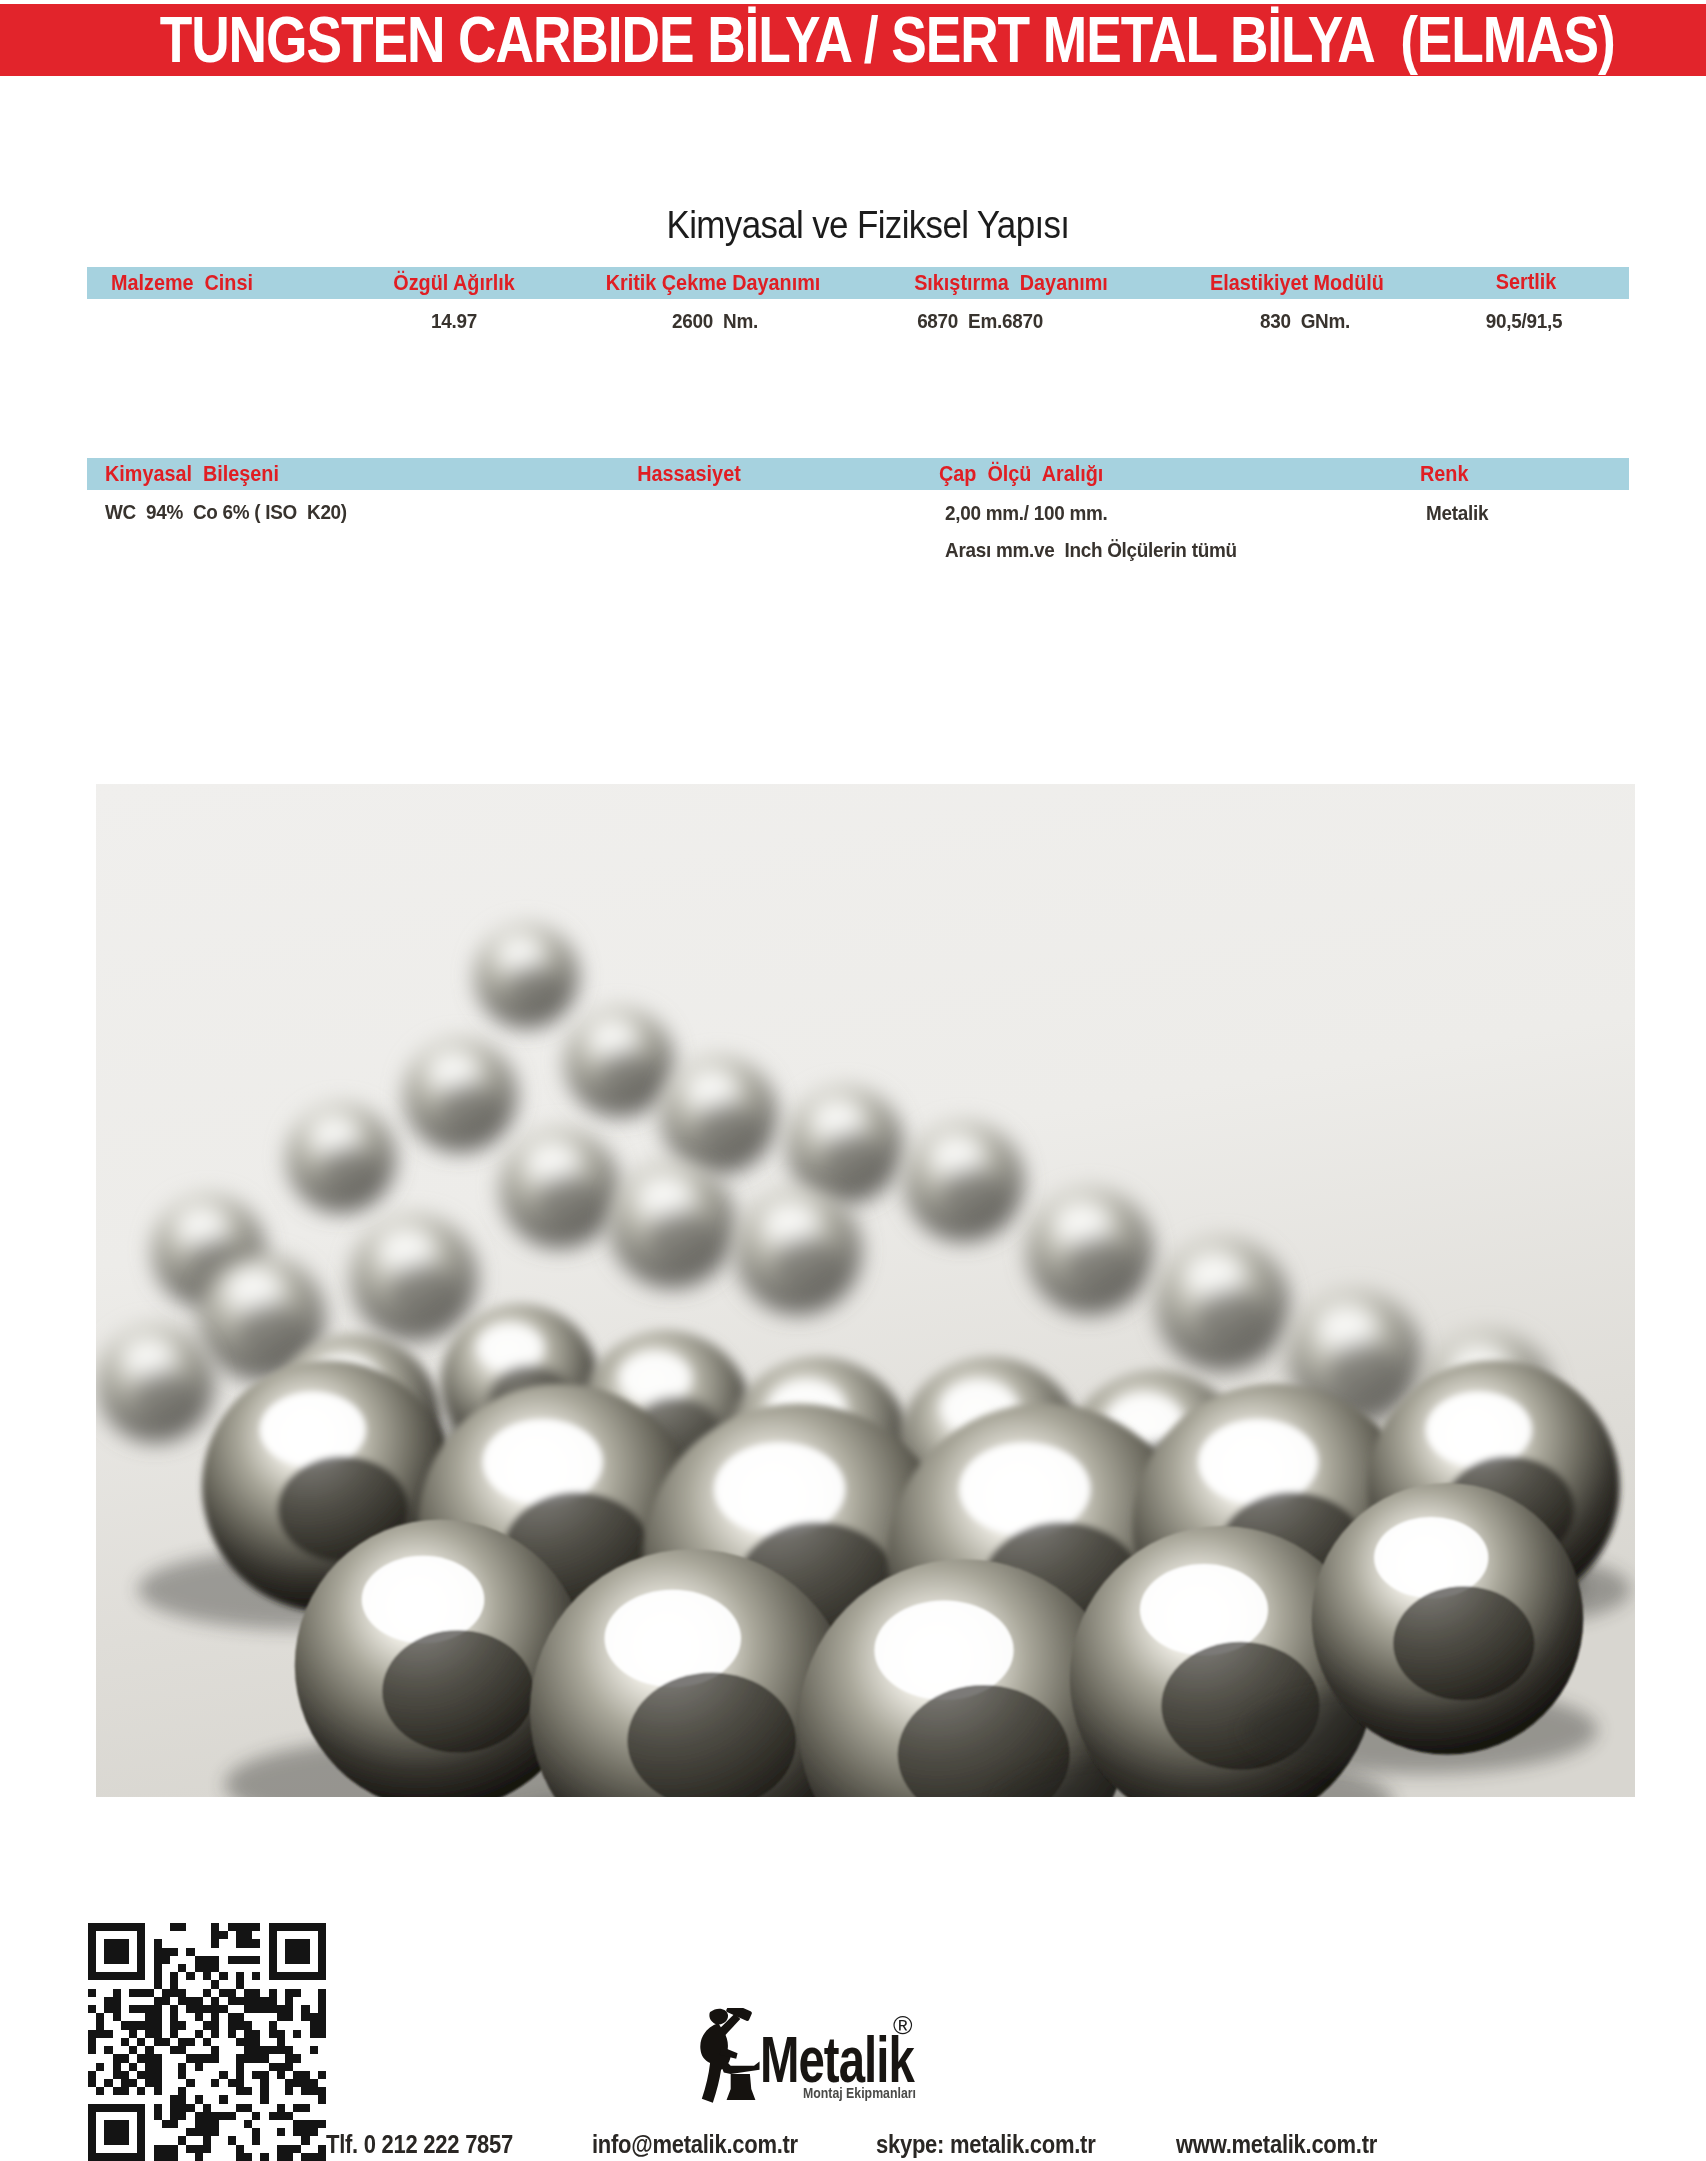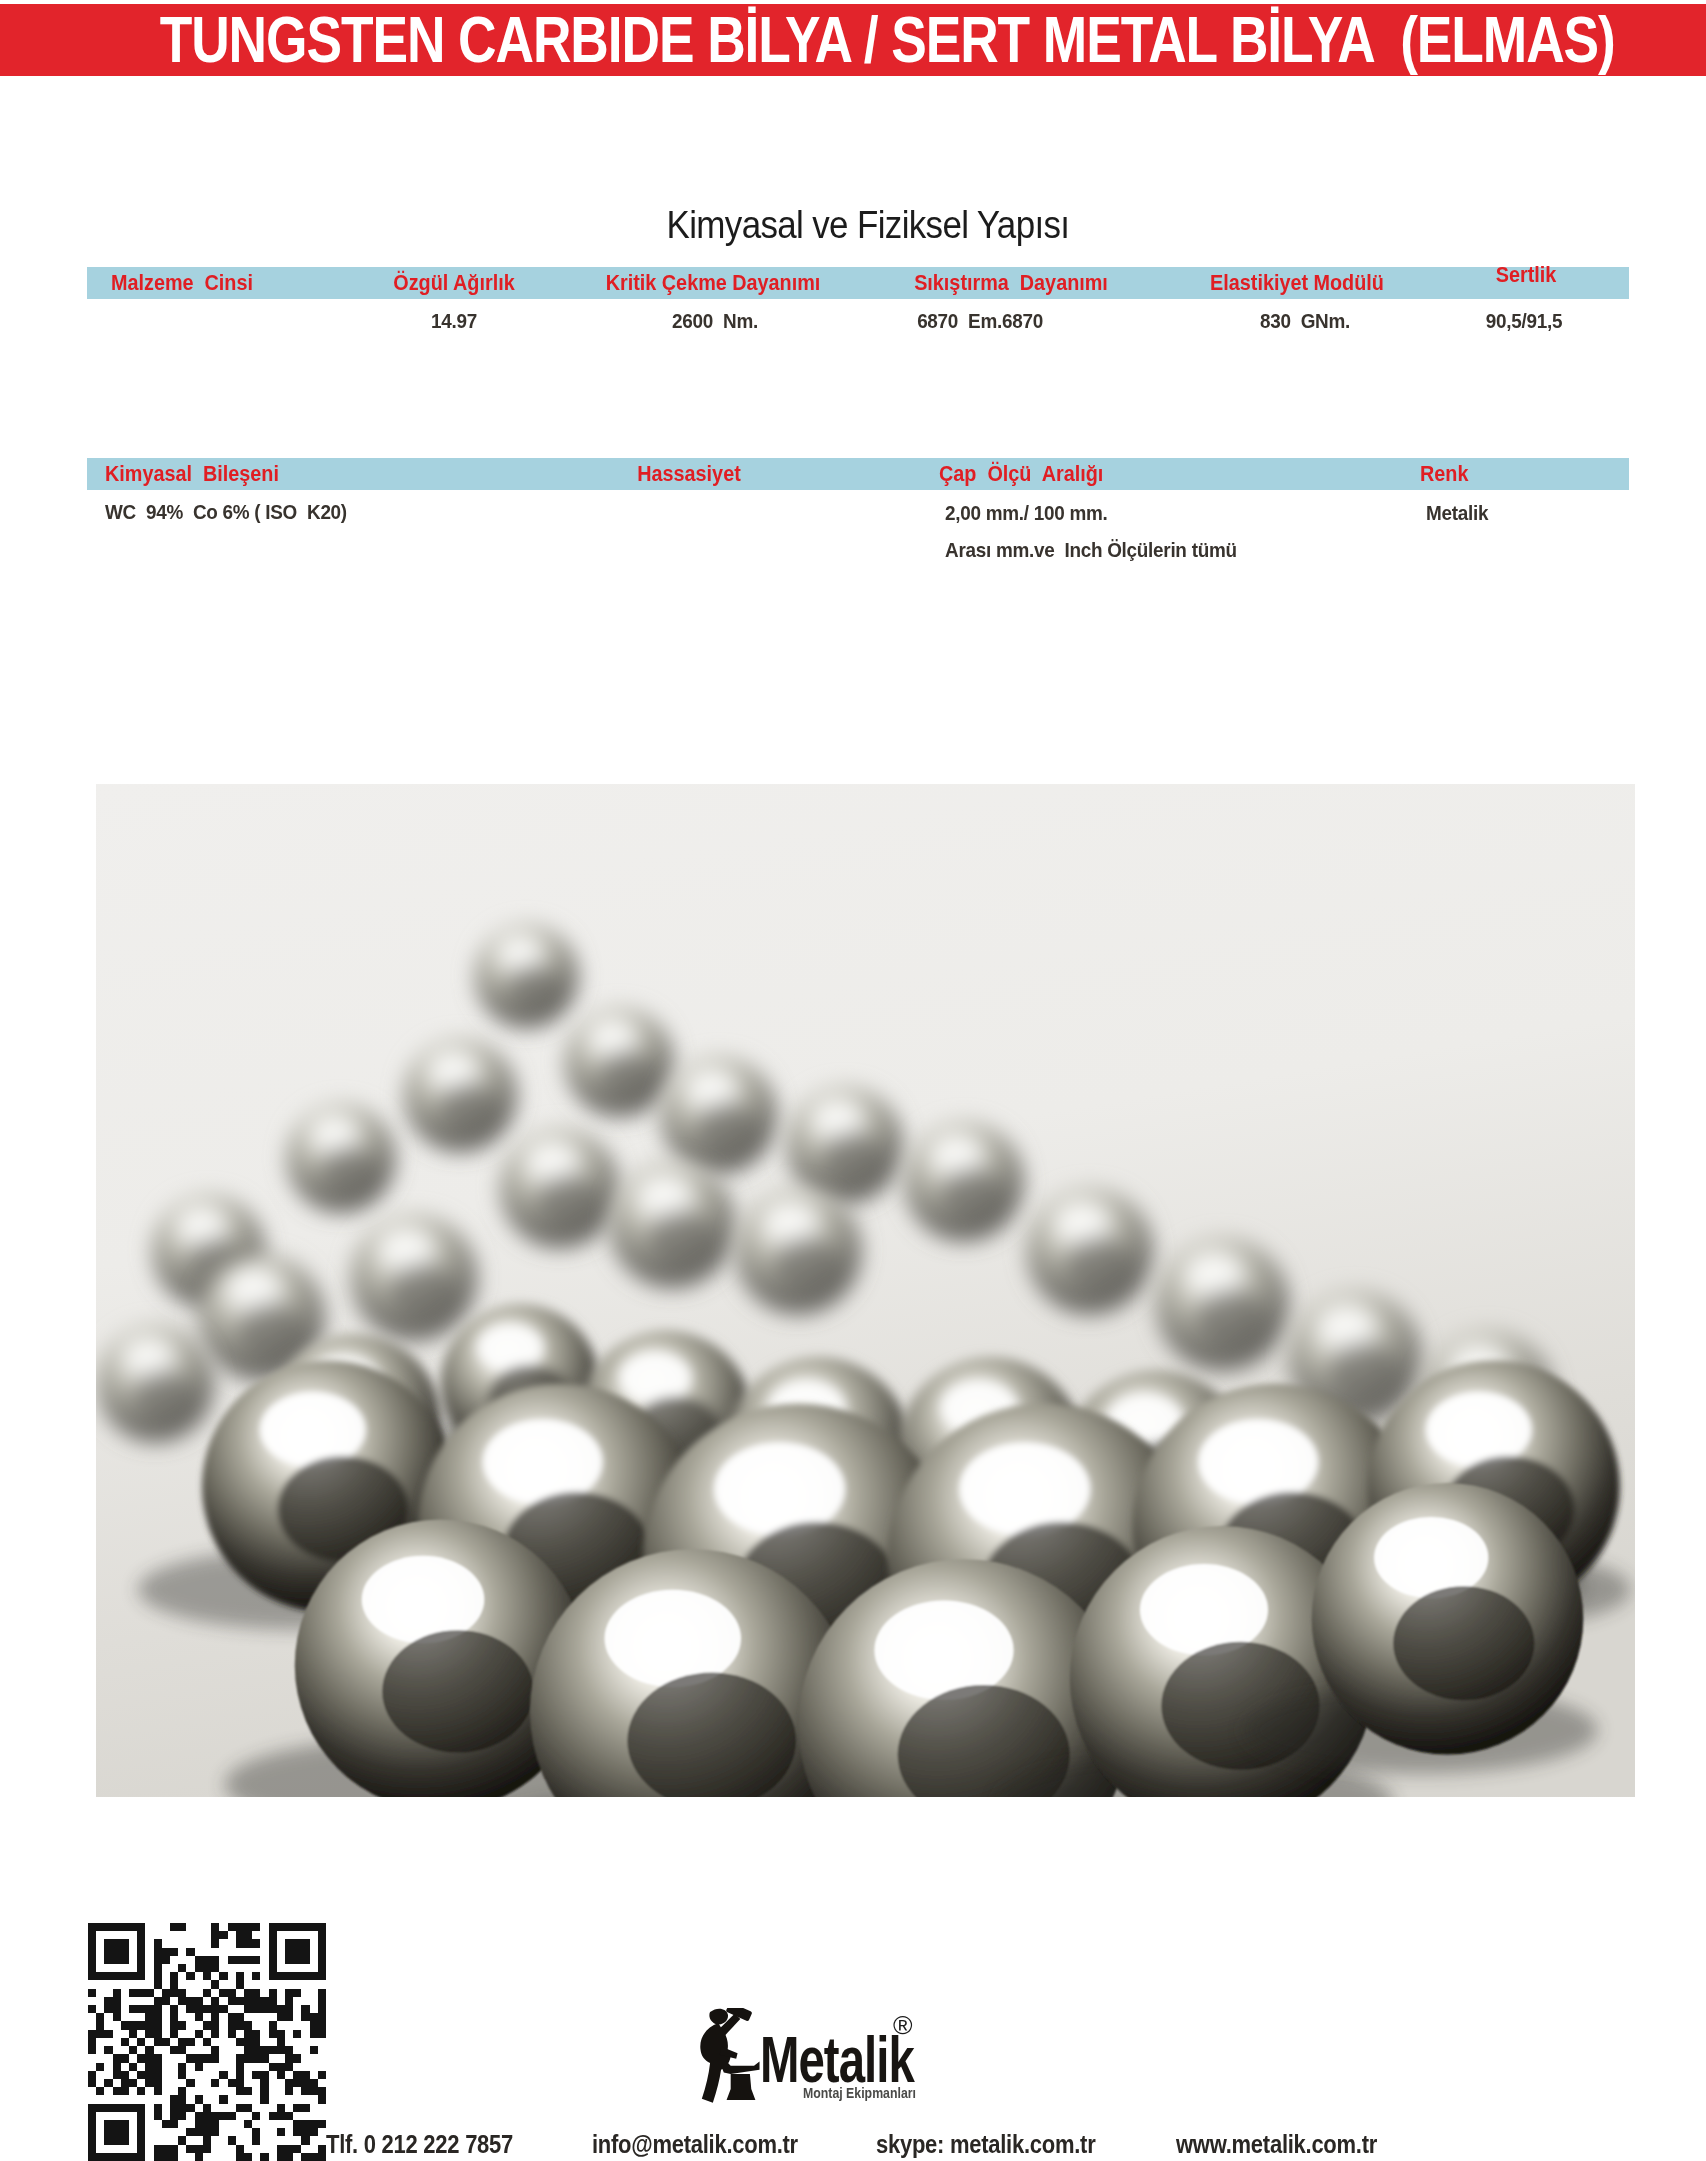--- a/index.html
+++ b/index.html
@@ -75,21 +75,21 @@
   <div class="abs" id="sec-title">
     <span class="t">Kimyasal ve Fiziksel Yapısı</span>
   </div>
 
   <div class="abs bluebar" id="bar1"></div>
   <div class="abs hdr anch-l" style="left:111px;top:267px"><span class="t">Malzeme  Cinsi</span></div>
   <div class="abs hdr anch-c" style="left:454px;top:267px"><span class="t">Özgül Ağırlık</span></div>
   <div class="abs hdr anch-c" style="left:713px;top:267px"><span class="t">Kritik Çekme Dayanımı</span></div>
   <div class="abs hdr anch-c" style="left:1011px;top:267px"><span class="t">Sıkıştırma  Dayanımı</span></div>
   <div class="abs hdr anch-c" style="left:1297px;top:267px"><span class="t">Elastikiyet Modülü</span></div>
-  <div class="abs hdr anch-c" style="left:1526px;top:259px"><span class="t">Sertlik</span></div>
+  <div class="abs hdr anch-c" style="left:1526px;top:266px"><span class="t">Sertlik</span></div>
 
   <div class="abs val anch-c" style="left:454px;top:306px"><span class="t">14.97</span></div>
   <div class="abs val anch-c" style="left:715px;top:306px"><span class="t">2600  Nm.</span></div>
   <div class="abs val anch-c" style="left:980px;top:306px"><span class="t">6870  Em.6870</span></div>
   <div class="abs val anch-c" style="left:1305px;top:306px"><span class="t">830  GNm.</span></div>
   <div class="abs val anch-c" style="left:1524px;top:306px"><span class="t">90,5/91,5</span></div>
 
   <div class="abs bluebar" id="bar2"></div>
   <div class="abs hdr anch-l" style="left:105px;top:458px"><span class="t">Kimyasal  Bileşeni</span></div>
   <div class="abs hdr anch-c" style="left:689px;top:458px"><span class="t">Hassasiyet</span></div>

